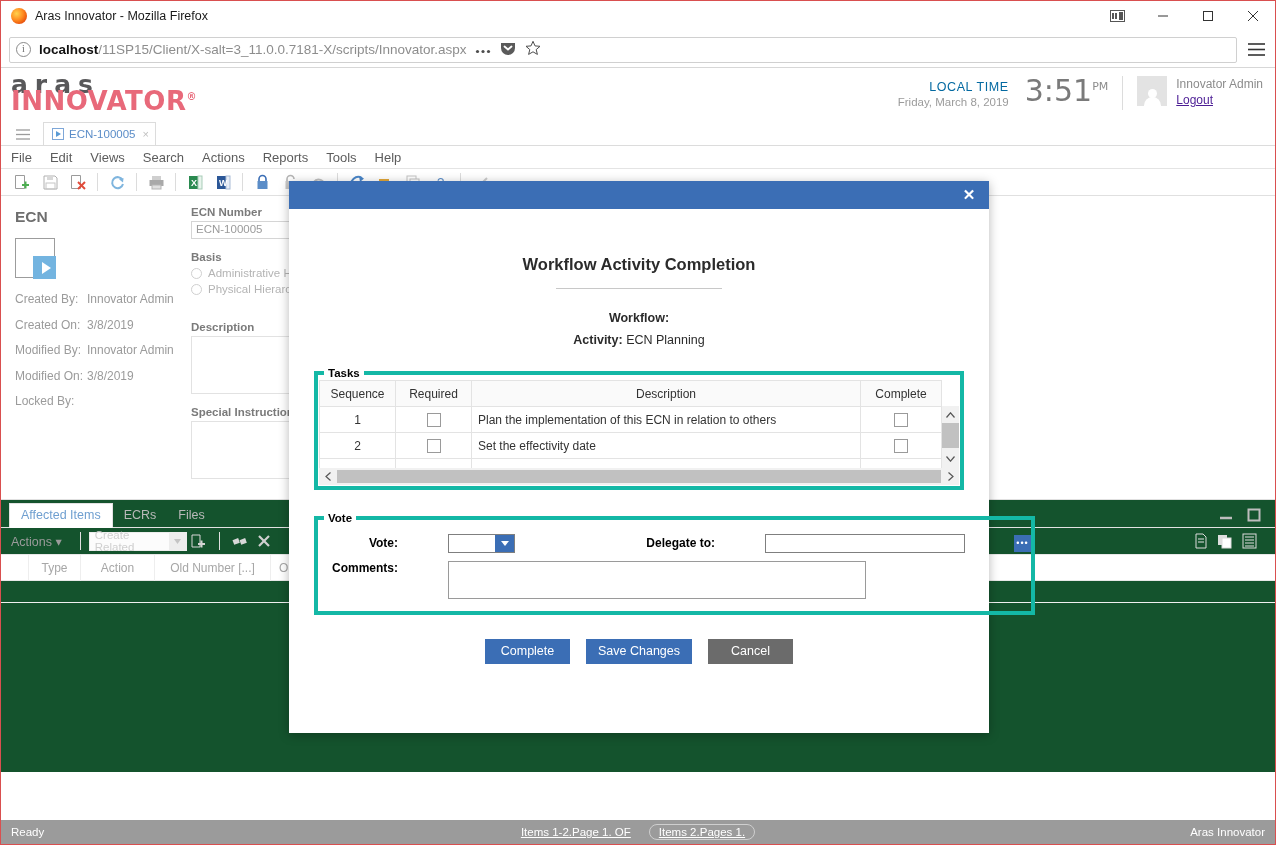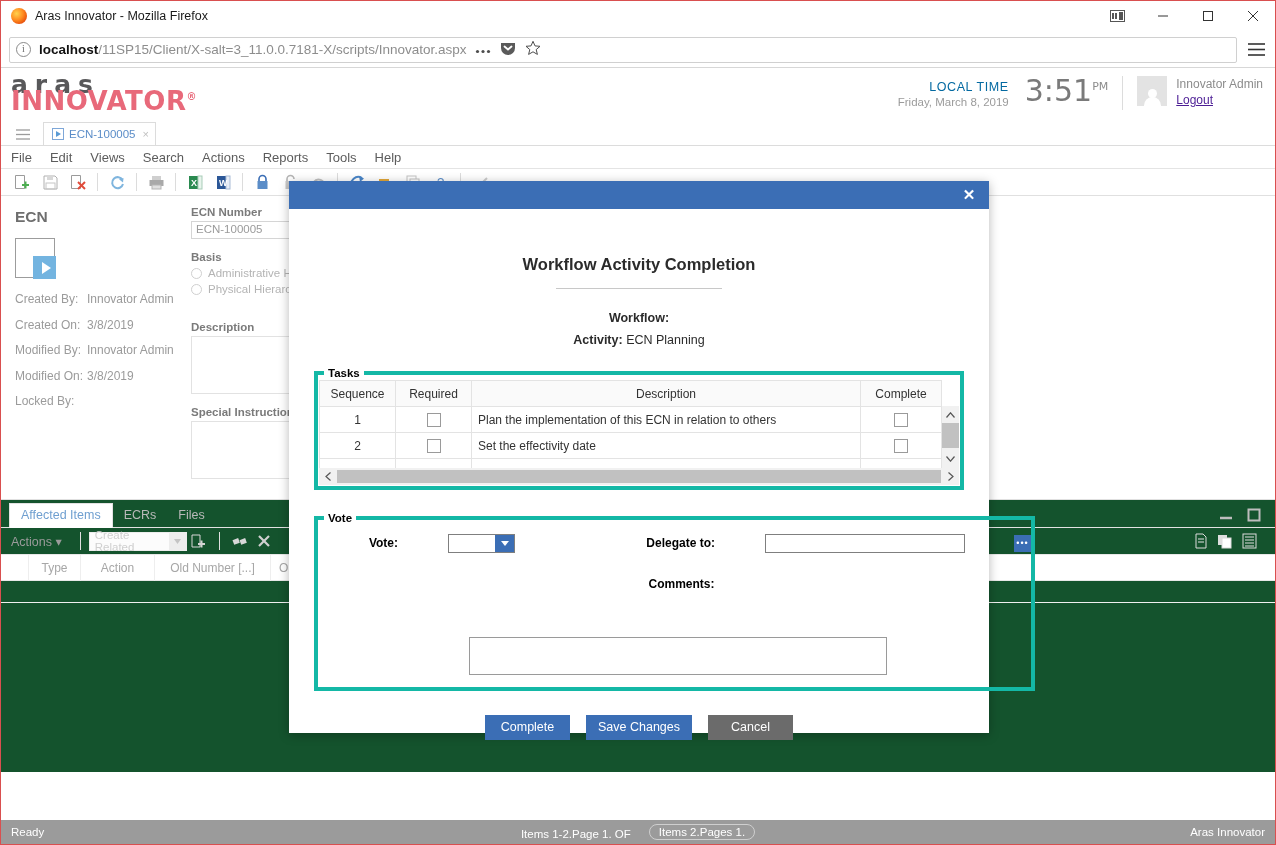--- a/index.html
+++ b/index.html
@@ -125,21 +125,21 @@
   .rt-icon{ width:24px;height:22px;display:flex;align-items:center;justify-content:center;}
   #grid-head{ height:26px; display:flex; align-items:center; border-bottom:1px solid #e8e8e8; background:#fff;}
   .gh-cell{ font-size:12px; color:#a7a7a7; border-right:1px solid #eee; height:26px; display:flex;
             align-items:center; justify-content:center; }
   #grid-row{ height:22px; border-bottom:1px solid #f0f0f0; }
 
   
   #statusbar{ position:absolute; left:0; bottom:0; width:100%; height:24px; background:#9b9b9b;
               display:flex; align-items:center; color:#fff; font-size:11.5px; }
   #status-ready{ margin-left:10px; }
-  #status-center{ position:absolute; left:0; right:0; display:flex; justify-content:center; align-items:flex-end; gap:18px;}
+  #status-center{ position:absolute; left:0; right:0; display:flex; justify-content:center; align-items:center; gap:18px;text-decoration:underline;}
   #status-pages{ border:1px solid #cfcfcf; border-radius:10px; padding:1px 9px; }
   #status-right{ margin-left:auto; margin-right:10px; }
 
   
   #modal-overlay{ position:absolute; left:0; top:0; width:100%; height:100%; pointer-events:none; }
   #modal{
     position:absolute; left:288px; top:180px; width:700px; height:552px;
     background:#fff; box-shadow:0 2px 10px rgba(0,0,0,.28); pointer-events:auto;
   }
   #modal-titlebar{ height:28px; background:#3b6eb5; display:flex; align-items:center; justify-content:flex-end; }
@@ -673,21 +673,21 @@
           <span class="arrow">
             <svg width="8" height="5" viewBox="0 0 8 5">
                   <path d="M0 0 L8 0 L4 5 Z" fill="#fff"></path>
                 </svg>
           </span>
         </div>
         <div class="lbl-right" style="width:130px;margin-left:26px;">Delegate to:</div>
         <div id="delegate-input" style="margin-left:6px;"></div>
         <div id="delegate-btn">•••</div>
       </div>
-      <div class="vote-row" style="margin-top:24px;align-items:center;flex-direction:column;">
+      <div class="vote-row" style="margin-top:8px;align-items:flex-start;">
         <div class="lbl-right" style="width:80px;padding-bottom:2px;">Comments:</div>
         <div id="comments-box" style="margin-left:6px;"></div>
       </div>
     </fieldset>
 
 
     <div id="modal-buttons">
       <button class="mbtn primary">Complete</button>
       <button class="mbtn primary">Save Changes</button>
       <button class="mbtn neutral">Cancel</button>

